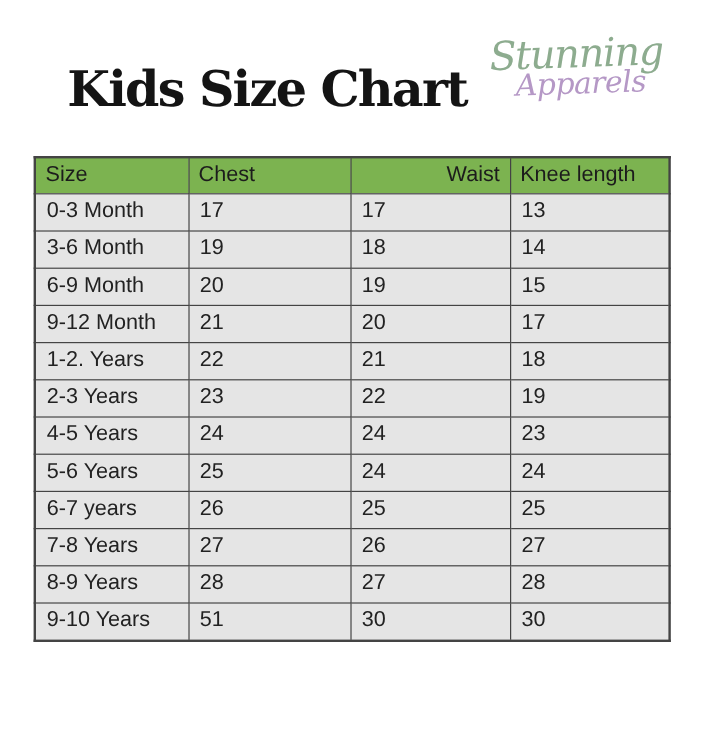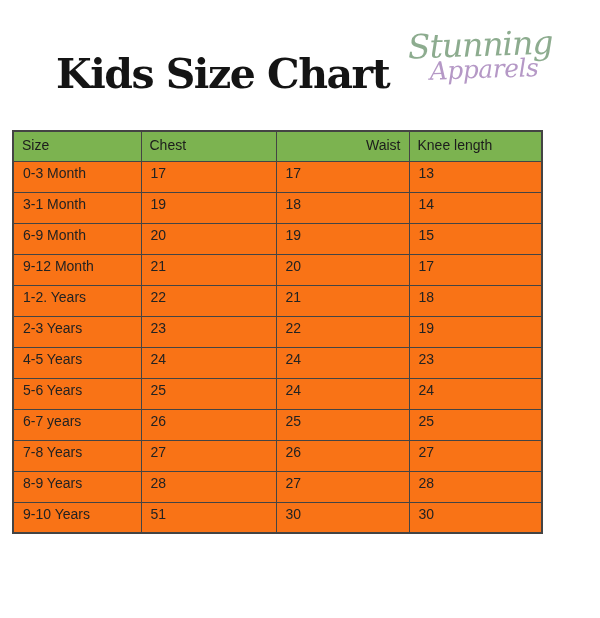--- a/index.html
+++ b/index.html
@@ -47,27 +47,27 @@
   .logo-word2 {
     display: block;
     margin-top: -4px;
     padding-left: 6px;
     font-size: 25px;
     letter-spacing: -0.5px;
     color: var(--logo2-color, #b598c6);
   }
   table.size-chart {
     position: absolute;
-    left: 12px;
+    left: 28px;
     top: 130px;
     width: 529px;
     border-collapse: collapse;
     table-layout: fixed;
     border: 2px solid var(--border-color, #444444);
-    font-size: 14px;
+    font-size: 18px;
   }
   table.size-chart col:nth-child(1) { width: 128px; }
   table.size-chart col:nth-child(2) { width: 135px; }
   table.size-chart col:nth-child(3) { width: 133px; }
   table.size-chart col:nth-child(4) { width: 133px; }
   table.size-chart th {
     background: var(--header-bg, #7cb350);
     color: #1c1c1c;
     font-weight: 400;
     text-align: left;
@@ -79,21 +79,21 @@
   }
   table.size-chart th:nth-child(3) { text-align: right; }
   table.size-chart td {
     height: 31px;
     padding: 3px 8px 6px 9px;
     border: 1px solid var(--border-color, #444444);
     vertical-align: top;
     text-align: left;
     color: #222222;
     box-sizing: border-box;
-    background: #f97316;
+    background: #e5e5e5;
   }
 </style>
 </head>
 <body>
 
 <div class="page">
   <div class="page-title">Kids Size Chart</div>
 
   <div class="logo">
     <span class="logo-word1">Stunning</span>
@@ -116,21 +116,21 @@
         </tr>
     </thead>
     <tbody>
         <tr>
           <td>0-3 Month</td>
           <td>17</td>
           <td>17</td>
           <td>13</td>
         </tr>
         <tr>
-          <td>3-1 Month</td>
+          <td>3-6 Month</td>
           <td>19</td>
           <td>18</td>
           <td>14</td>
         </tr>
         <tr>
           <td>6-9 Month</td>
           <td>20</td>
           <td>19</td>
           <td>15</td>
         </tr>

